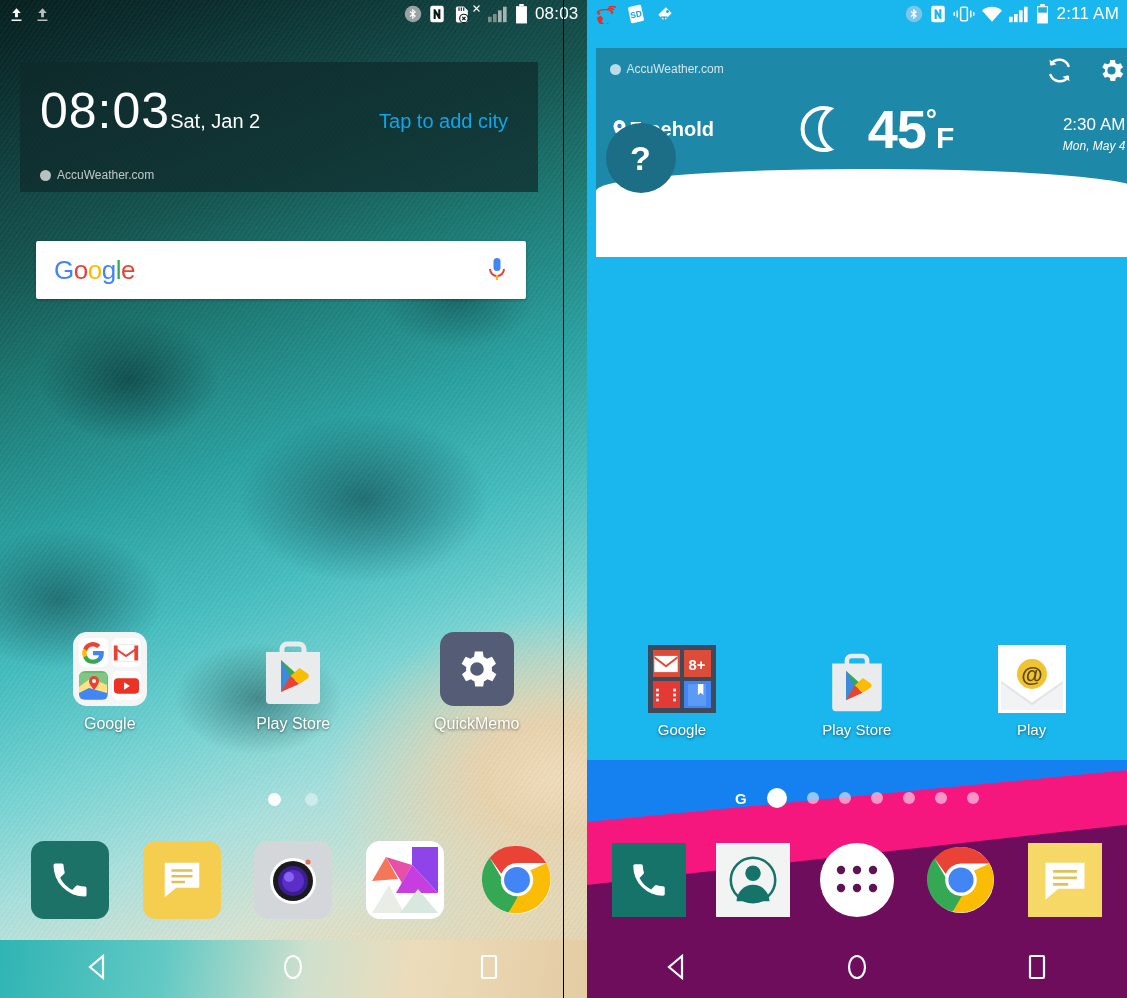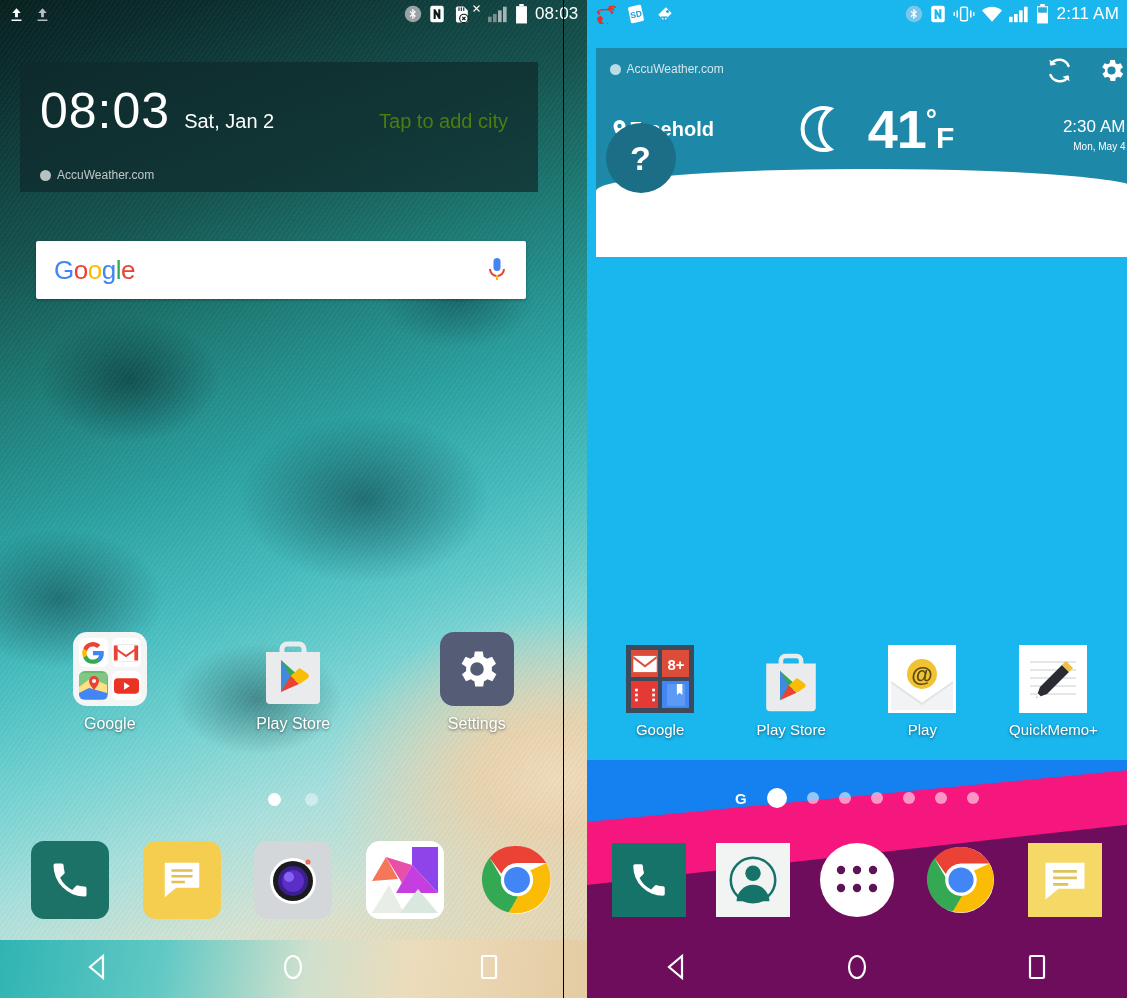--- a/index.html
+++ b/index.html
@@ -53,22 +53,22 @@
   .lock-widget{
     position:absolute; left:20px; top:62px; width:518px; height:130px;
     background:rgba(15,42,43,.72);
     z-index:20;
   }
   .lw-row{ display:flex; align-items:baseline; padding:24px 0 0 20px; }
   .lw-time{
     color:#fff; font-size:50px; font-weight:300; letter-spacing:1px;
     font-family:"Liberation Sans",sans-serif; line-height:1;
   }
-  .lw-date{ color:#fff; font-size:20px; margin-left:14px; }
-  .lw-addcity{ color:#4d7c0f; font-size:20px; margin-left:auto; margin-right:30px; }
+  .lw-date{ color:#fff; font-size:20px; }
+  .lw-addcity{ color:#0ea5e9; font-size:20px; margin-left:auto; margin-right:30px; }
   .lw-brand{
     position:absolute; left:20px; bottom:10px; display:flex; align-items:center; gap:6px;
     color:rgba(255,255,255,.72); font-size:12px;
   }
   .aw-dot{ width:11px; height:11px; border-radius:50%; background:rgba(255,255,255,.7); display:block; }
 
   
   .gbar-left{
     position:absolute; left:36px; top:241px; width:490px; height:58px;
     background:#fff; border-radius:2px; box-shadow:0 1px 3px rgba(0,0,0,.3);
@@ -166,21 +166,21 @@
   .ww-actions{ position:absolute; right:16px; top:8px; display:flex; align-items:center; gap:24px; }
   .ww-main{ display:flex; align-items:center; padding:0 16px 0 16px; height:80px; }
   .ww-city{ display:flex; align-items:center; gap:3px; color:#fff; font-size:20px; font-weight:bold; width:150px;}
   .ww-temp-wrap{ display:flex; align-items:center; gap:22px; flex:1; justify-content:center; }
   .ww-temp{ color:#fff; font-size:54px; font-weight:bold; line-height:1; letter-spacing:-1px;}
   .ww-temp sup{ font-size:28px; vertical-align:super; }
   .ww-unit{ font-size:30px; font-weight:bold; }
   .ww-time{ text-align:right; color:#fff; width:140px; }
   .ww-time .t{ font-size:30px; font-weight:bold; line-height:1; }
   .ww-time .t span{ font-size:17px; font-weight:normal; margin-left:4px;}
-  .ww-time .d{ font-size:10px; margin-top:4px; }
+  .ww-time .d{ font-size:12px; margin-top:4px;font-style:italic; }
   .ww-forecast{
     position:relative; background:#fff; min-height:88px;
     display:flex; align-items:center; justify-content:center;
     border-radius:48% 48% 0 0 / 22px 22px 0 0;
     padding:18px 60px 12px;
   }
   .ww-fc-text{ color:#444; font-size:17px; text-align:center; line-height:1.55; }
   .ww-qmark{
     position:absolute; left:10px; top:-46px; width:70px; height:70px; border-radius:50%;
     background:#1c6e86; color:#fff; font-size:34px; font-weight:bold;
@@ -368,21 +368,21 @@
         <div class="app-lb">Play Store</div>
       </div>
 
 
       <div class="app">
         <div class="app-ic settings-ic">
           <svg width="48" height="48" viewBox="0 0 24 24">
               <path fill="#fff" d="M19.4 13a7.6 7.6 0 0 0 0-2l2.1-1.6-2-3.5-2.5 1a7.8 7.8 0 0 0-1.7-1l-.4-2.6h-4l-.4 2.6c-.6.2-1.2.6-1.7 1l-2.5-1-2 3.5L6.6 11a7.6 7.6 0 0 0 0 2l-2.1 1.6 2 3.5 2.5-1c.5.4 1.1.8 1.7 1l.4 2.6h4l.4-2.6c.6-.2 1.2-.6 1.7-1l2.5 1 2-3.5zM12 15.4A3.4 3.4 0 1 1 15.4 12 3.4 3.4 0 0 1 12 15.4z"></path>
             </svg>
         </div>
-        <div class="app-lb">Settings</div>
+        <div class="app-lb">QuickMemo</div>
       </div>
     </div>
 
     <div class="dots-left">
       <span class="dot on"></span>
       <span class="dot off"></span>
     </div>
 
     <div class="dock-left">
       <div class="dock-ic ic-phone">
@@ -552,21 +552,21 @@
               </svg>
           </span>
           <span>Freehold</span>
         </div>
         <div class="ww-temp-wrap">
           <span>
             <svg class="svgic" width="52" height="52" viewBox="0 0 52 52">
                 <path fill="none" stroke="#fff" stroke-width="4" d="M36 6A21 21 0 1 0 36 46 25 25 0 0 1 36 6z"></path>
               </svg>
           </span>
-          <span class="ww-temp"><span>41</span><sup>°</sup><span class="ww-unit">F</span></span>
+          <span class="ww-temp"><span>45</span><sup>°</sup><span class="ww-unit">F</span></span>
         </div>
         <div class="ww-time">
           <div class="t"><span>2:30</span><span>AM</span></div>
           <div class="d">Mon, May 4</div>
         </div>
       </div>
 
       <div class="ww-forecast">
         <div class="ww-qmark">?</div>
       </div>
@@ -627,32 +627,20 @@
             <rect width="62" height="62" fill="#fff"></rect>
             <path fill="#f2f3f4" d="M0 34l31 20 31-20v28H0z"></path>
             <path fill="none" stroke="#e2e4e5" stroke-width="2" d="M0 34l31 22 31-22"></path>
             <circle cx="31" cy="26" r="15" fill="#f1c232"></circle>
             <text x="31" y="34" font-size="22" font-weight="bold" fill="#5a4a10" text-anchor="middle" font-family="Liberation Sans">@</text>
           </svg>
         </div>
         <div class="app-lb">Play</div>
       </div>
 
-      <div class="app-r">
-        <div class="app-ic sq-white">
-          <svg width="62" height="62" viewBox="0 0 62 62">
-            <rect width="62" height="62" fill="#fff"></rect>
-            <path stroke="#dcdfe0" stroke-width="1.6" d="M8 14h46M8 22h46M8 30h46M8 38h46M8 46h46"></path>
-            <path fill="#2b2b33" d="M14 50l4-11 22-22 7 7-22 22z"></path>
-            <path fill="#f0c040" d="M40 17l7 7 4-4-7-7z"></path>
-            <path fill="#fff" d="M14 50l5-1.5-3.5-3.5z"></path>
-          </svg>
-        </div>
-        <div class="app-lb">QuickMemo+</div>
-      </div>
 
     </div>
 
     <div class="dots-right">
       <span class="g-mark">G</span>
       <span class="rdot on"></span>
       <span class="rdot"></span>
       <span class="rdot"></span>
       <span class="rdot"></span>
       <span class="rdot"></span>

